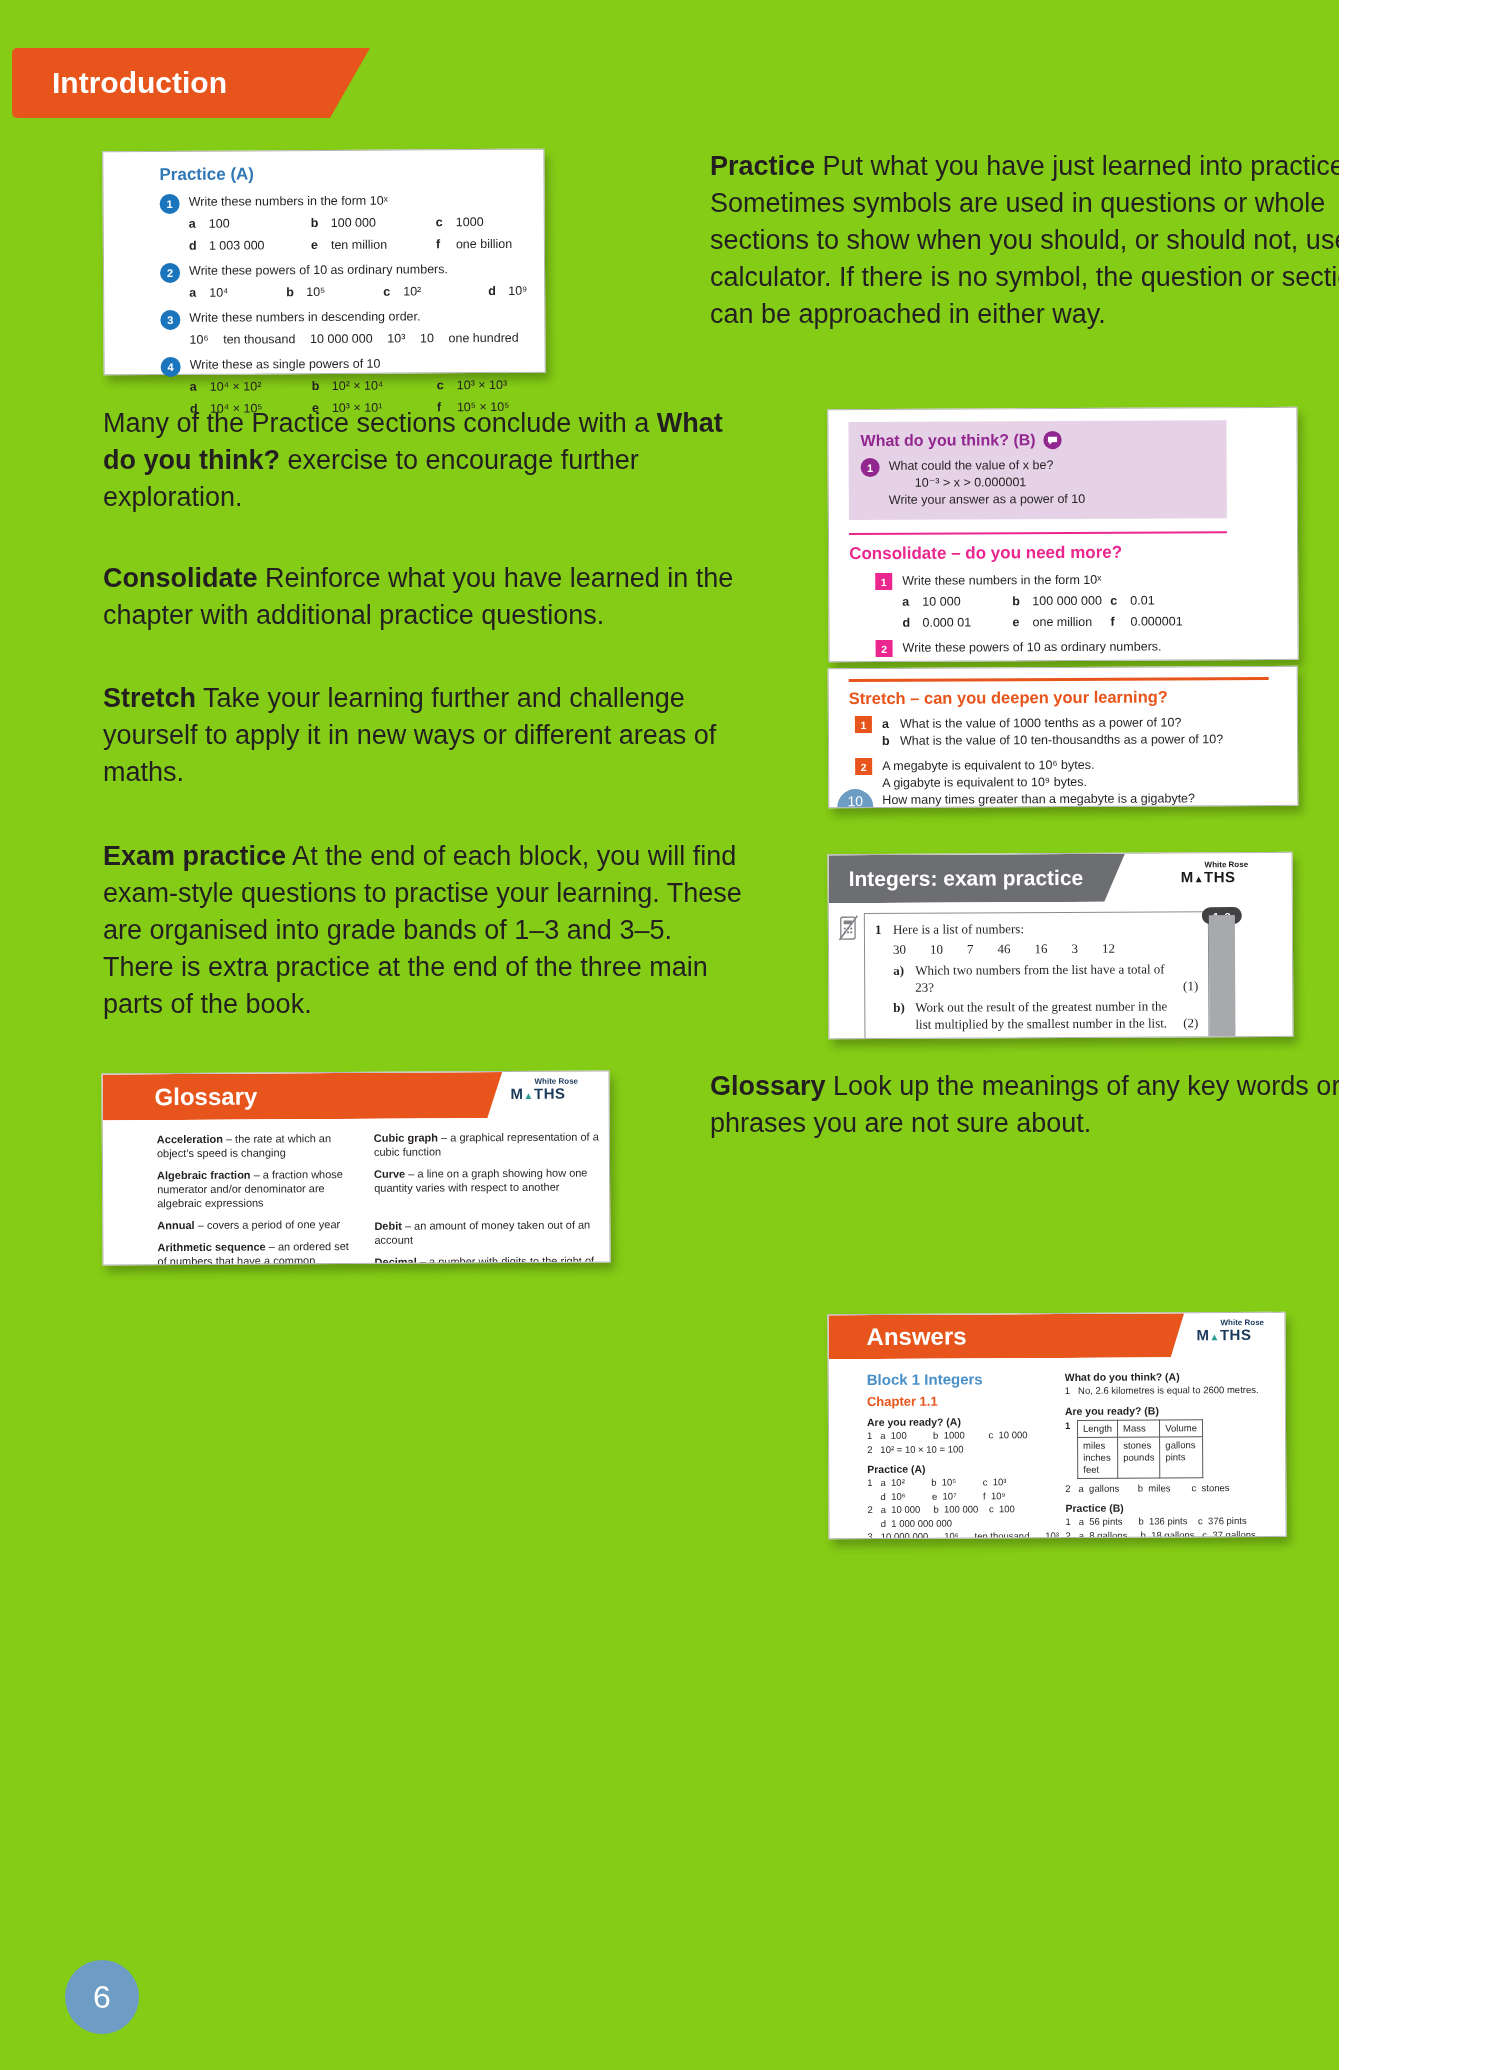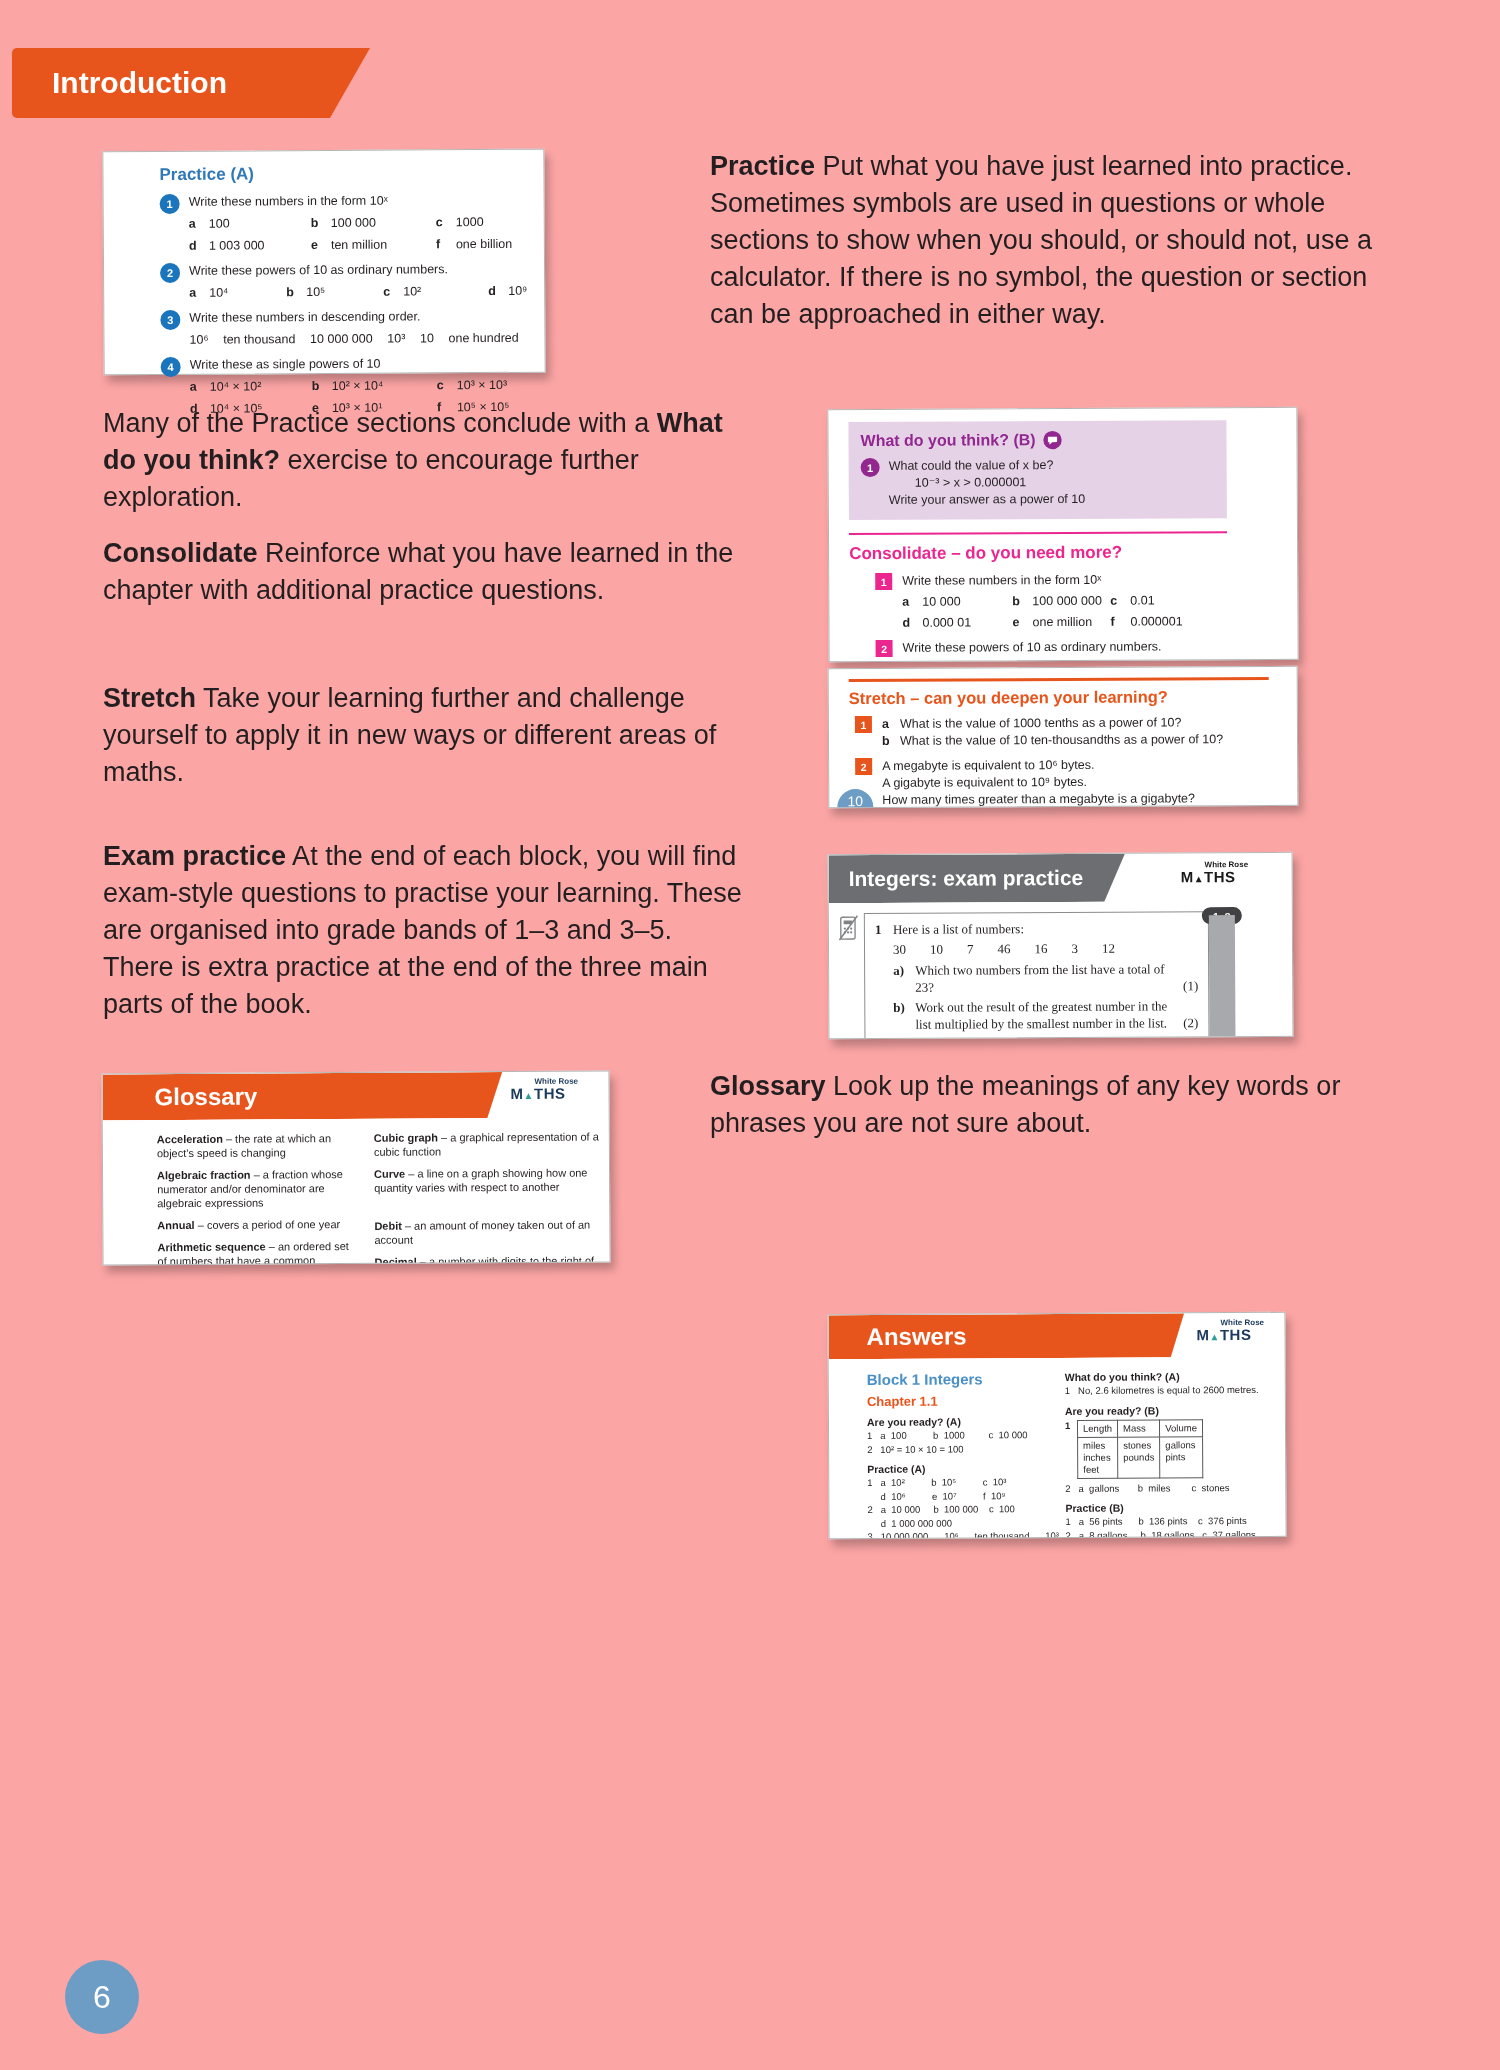--- a/index.html
+++ b/index.html
@@ -1,16 +1,16 @@
 <!DOCTYPE html>
 <html><head>
 <meta charset="utf-8">
 <style>
   html,body{margin:0;padding:0;background:#ffffff;}
-  .page{position:relative;width:1500px;height:2070px;background:#fca5a5;overflow:hidden;
+  .page{position:relative;width:1339px;height:2070px;background:#84cc16;overflow:hidden;
         font-family:"Liberation Sans","DejaVu Sans",sans-serif;color:#231F20;}
 
   
   .banner{position:absolute;left:12px;top:48px;width:358px;height:70px;background:#E8551C;
           clip-path:polygon(0 0,100% 0,calc(100% - 40px) 100%,0 100%);
           display:flex;align-items:center;padding-left:40px;box-sizing:border-box;border-radius:5px 0 0 5px;}
   .banner span{color:#fff;font-weight:bold;font-size:30px;}
 
   
   .para{position:absolute;font-size:27px;line-height:37px;color:#231F20;}
@@ -202,21 +202,21 @@
   </div>
 
   <div class="para" style="left:103px;top:405px;width:650px;">
     <span>Many of the Practice sections conclude with a </span><b>What do you think?</b><span> exercise to encourage further exploration.</span>
   </div>
 
   <div class="para" style="left:710px;top:148px;width:700px;">
     <b>Practice</b><span> Put what you have just learned into practice. Sometimes symbols are used in questions or whole sections to show when you should, or should not, use a calculator. If there is no symbol, the question or section can be approached in either way.</span>
   </div>
 
-  <div class="para" style="left:103px;top:535px;width:660px;">
+  <div class="para" style="left:103px;top:560px;width:660px;">
     <b>Consolidate</b><span> Reinforce what you have learned in the chapter with additional practice questions.</span>
   </div>
 
   <div class="para" style="left:103px;top:680px;width:655px;">
     <b>Stretch</b><span> Take your learning further and challenge yourself to apply it in new ways or different areas of maths.</span>
   </div>
 
   <div class="para" style="left:103px;top:838px;width:640px;">
     <b>Exam practice</b><span> At the end of each block, you will find exam-style questions to practise your learning. These are organised into grade bands of 1–3 and 3–5. There is extra practice at the end of the three main parts of the book.</span>
   </div>

